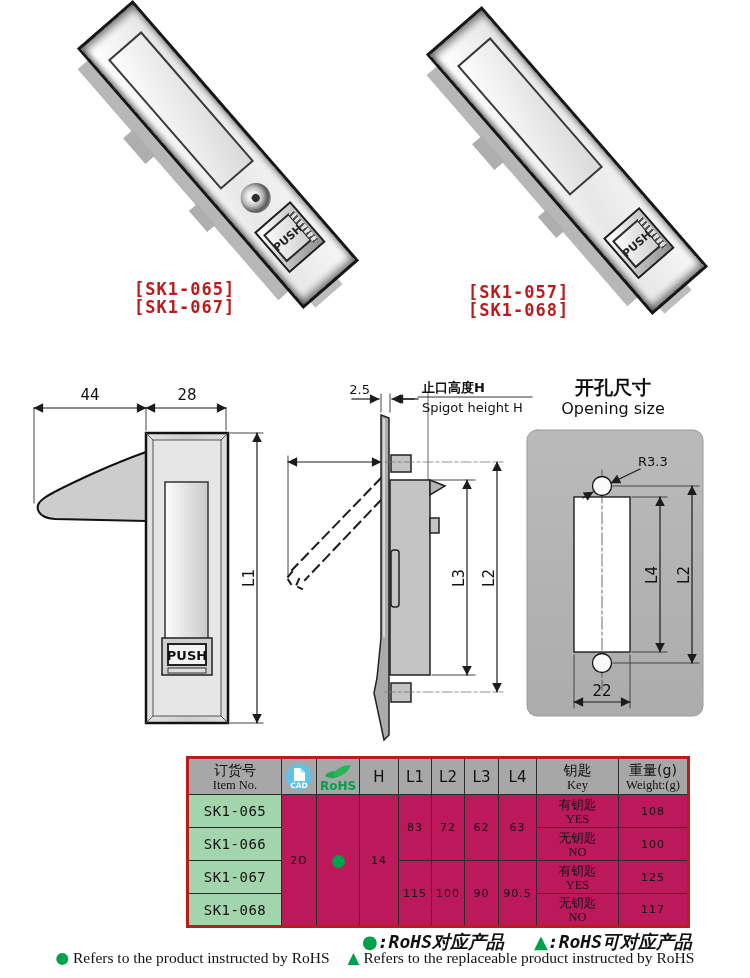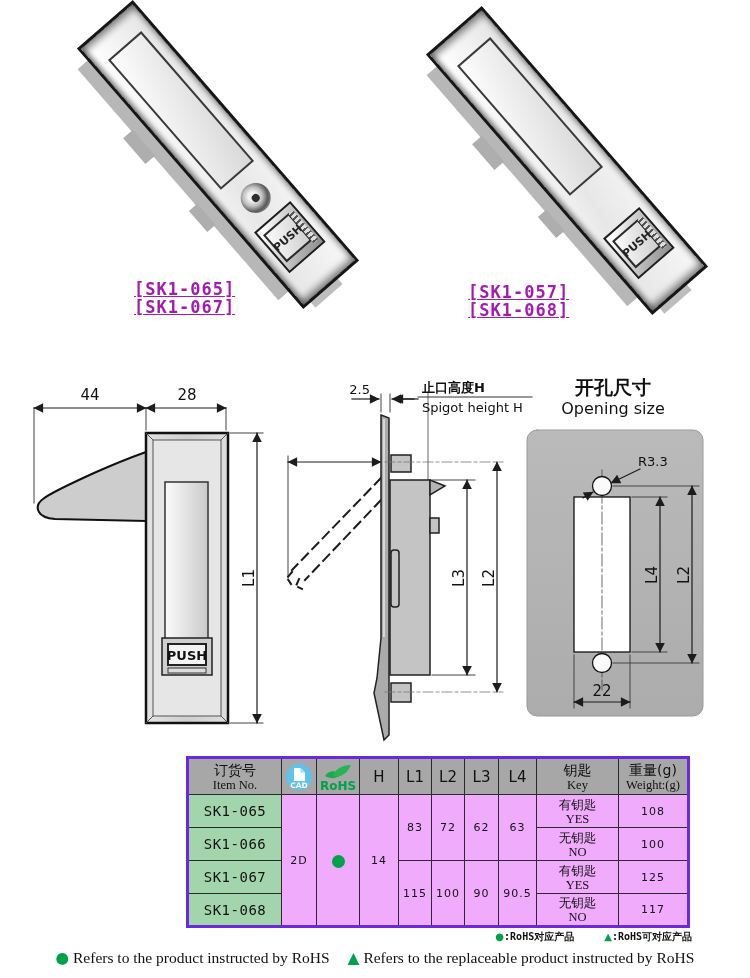--- a/index.html
+++ b/index.html
@@ -24,51 +24,51 @@
            background:radial-gradient(circle at 45% 40%,#f2f2f2 18%,#bdbdbd 40%,#5a5a5a 62%,#8a8a8a 78%,#666 100%);}
   .keyhole::after{content:"";position:absolute;left:11px;top:11px;width:8px;height:8px;border-radius:50%;background:#2e2e2e;}
   .pushbtn{position:absolute;left:10px;top:252px;width:48px;height:54px;box-sizing:border-box;
            border:2px solid #1d1d1d;background:linear-gradient(135deg,#fcfcfc 10%,#bdbdbd 55%,#8c8c8c 100%);}
   .pushbtn::after{content:"";position:absolute;right:2px;top:7px;width:6px;height:38px;
            background:repeating-linear-gradient(0deg,#555 0 2px,#ddd 2px 5px);}
   .pushface{position:absolute;left:3px;top:6px;width:34px;height:36px;box-sizing:border-box;border:2px solid #2a2a2a;
            background:linear-gradient(120deg,#fafafa,#cfcfcf);display:flex;align-items:center;justify-content:center;}
   .pushface span{font-size:11px;font-weight:bold;color:#222;}
   .photo-label{position:absolute;font-family:"DejaVu Sans Mono",monospace;font-size:17px;font-weight:bold;
-           color:#a21caf;line-height:18px;letter-spacing:1px;white-space:nowrap;text-decoration:underline;}
+           color:#b91c1c;line-height:18px;letter-spacing:1px;white-space:nowrap;}
   .photo-label-left{left:134px;top:280px;}
   .photo-label-right{left:468px;top:283px;}
 
   
   .drawings{position:absolute;left:0;top:368px;width:750px;height:380px;}
   .drawings text{fill:#111;font-family:"DejaVu Sans",sans-serif;}
   .dimtxt{font-size:15px;}
   .dimtxt-s{font-size:13px;}
   .sertxt{font-family:"Liberation Serif",serif;}
 
   
   .spec-table{position:absolute;left:186px;top:756px;border-collapse:collapse;table-layout:fixed;
-              background:#f0abfc;border:3px solid #6d28d9;}
+              background:#be185d;border:3px solid #b91c1c;}
   .spec-table td,.spec-table th{border:1px solid #2b2b2b;padding:0;text-align:center;vertical-align:middle;overflow:hidden;}
   .spec-table th{background:#a7a7a7;font-weight:normal;}
   .spec-table tr{height:33px;}
   .spec-table tr.hdr-row{height:37px;}
   .hdr-cn{display:block;font-size:14px;line-height:16px;color:#111;}
   .hdr-en{display:block;font-size:12.5px;line-height:14px;font-family:"Liberation Serif",serif;}
   .dim-hdr{font-size:15px;}
   .item-cell{background:#a3d5ad;font-family:"DejaVu Sans Mono",monospace;font-size:14px;font-weight:normal;letter-spacing:.5px;}
   .num-cell{font-size:11px;letter-spacing:1px;}
   .key-cn{display:block;font-size:12.5px;line-height:15px;}
   .key-en{display:block;font-size:12.5px;line-height:14px;font-family:"Liberation Serif",serif;}
   .dot{display:inline-block;width:13px;height:13px;border-radius:50%;background:#00a14b;vertical-align:middle;}
   .rohs-word{color:#00a14b;font-weight:bold;font-size:12px;display:block;line-height:11px;}
 
   
-  .legend1{position:absolute;top:930px;left:0;width:692px;text-align:right;font-size:10px;
-           font-family:"DejaVu Sans Mono",monospace;font-weight:bold;color:#111;white-space:nowrap;}
+  .legend1{position:absolute;top:930px;left:0;width:692px;text-align:right;font-size:18px;
+           font-family:"DejaVu Sans Mono",monospace;font-weight:bold;color:#111;white-space:nowrap;font-style:italic;}
   .legend1 .gap{display:inline-block;width:30px;}
   .legend2{position:absolute;top:949px;left:20px;width:710px;text-align:center;
            font-family:"Liberation Serif",serif;font-size:15.5px;color:#111;white-space:nowrap;}
   .legend2 .gap{display:inline-block;width:18px;}
   .sym{color:#00a14b;font-family:"DejaVu Sans",sans-serif;font-weight:normal;}
 </style>
 </head>
 <body>
 
 <div class="page">

